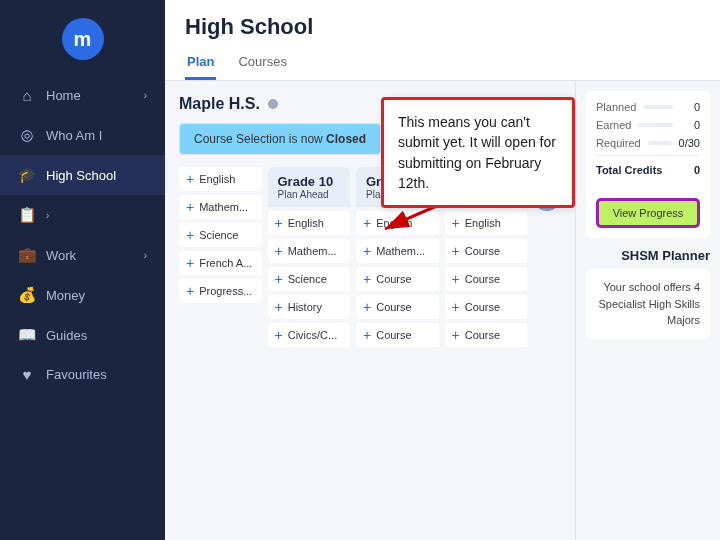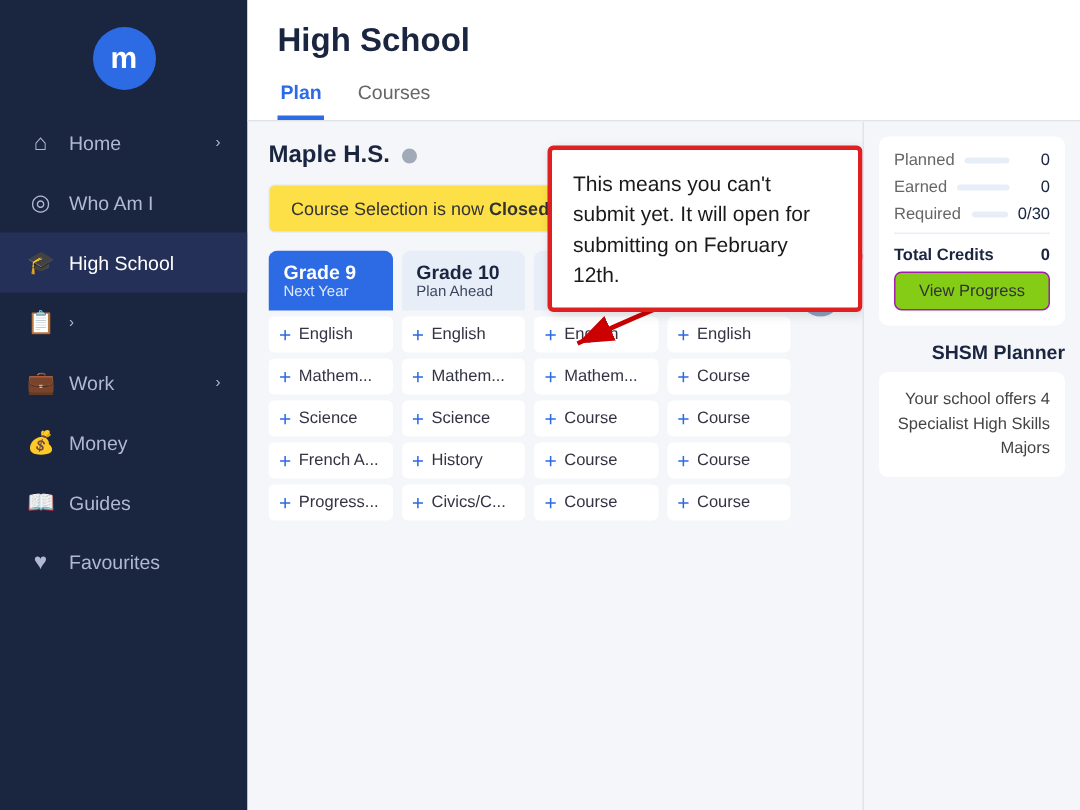--- a/index.html
+++ b/index.html
@@ -110,21 +110,21 @@
       color: #1a2540;
     }
     .dot-indicator {
       width: 10px; height: 10px;
       background: #a0aab8;
       border-radius: 50%;
       display: inline-block;
     }
 
     .closed-banner {
-      background: #fde047;
+      background: #7dd3fc;
       border: 1px solid #e0e3ea;
       border-radius: 4px;
       padding: 8px 14px;
       font-size: 12px;
       color: #333;
       margin-bottom: 12px;
       display: inline-block;
     }
     .closed-banner strong { font-weight: bold; }
 
@@ -228,48 +228,48 @@
       align-items: center;
       font-size: 11px;
       font-weight: bold;
       color: #1a2540;
       padding-top: 8px;
       border-top: 1px solid #e8eef8;
       margin-top: 4px;
     }
     .view-progress-btn {
       width: 100%;
-      background: #84cc16;
-      border: 1px solid #a21caf;
+      background: #bef264;
+      border: 3px solid #a21caf;
       border-radius: 5px;
       padding: 6px 0;
       font-size: 11px;
       color: #333;
       cursor: pointer;
       text-align: center;
-      margin-top: 5px;
+      margin-top: 22px;
     }
 
     .shsm-section { margin-top: 10px; text-align: right; }
     .shsm-title { font-size: 13px; font-weight: bold; color: #1a2540; margin-bottom: 6px; }
     .shsm-card {
       background: #fff;
       border-radius: 6px;
       padding: 10px;
       font-size: 11px;
       color: #444;
       line-height: 1.5;
     }
 
     
     .tooltip-box {
       position: absolute;
       top: 16px;
       right: 0px;
-      width: 210px;
+      width: 194px;
       background: #fff;
       border: 3px solid #e02020;
       border-radius: 4px;
       padding: 12px 14px;
       font-size: 14px;
       color: #1a1a1a;
       line-height: 1.45;
       z-index: 10;
       box-shadow: 2px 2px 8px rgba(0,0,0,0.12);
     }
@@ -357,24 +357,20 @@
 
       
       <div class="closed-banner">
         <span>Course Selection is now <strong>Closed</strong></span>
       </div>
 
       
       <div class="grade-columns">
 
         <div class="grade-col">
-          <div class="grade-col-header active-grade">
-            <div class="grade-num">Grade 9</div>
-            <div class="grade-sub">Next Year</div>
-          </div>
           <div class="course-item">
               <span class="plus-icon">+</span>
               <span>English</span>
             </div>
           <div class="course-item">
               <span class="plus-icon">+</span>
               <span>Mathem...</span>
             </div>
           <div class="course-item">
               <span class="plus-icon">+</span>

